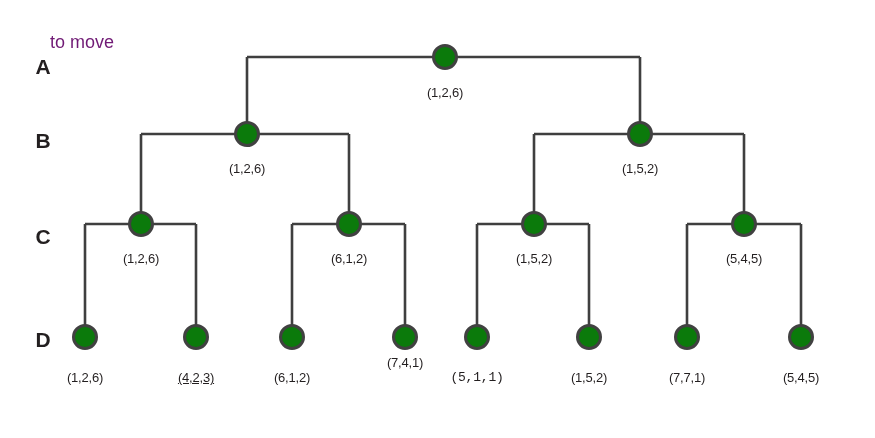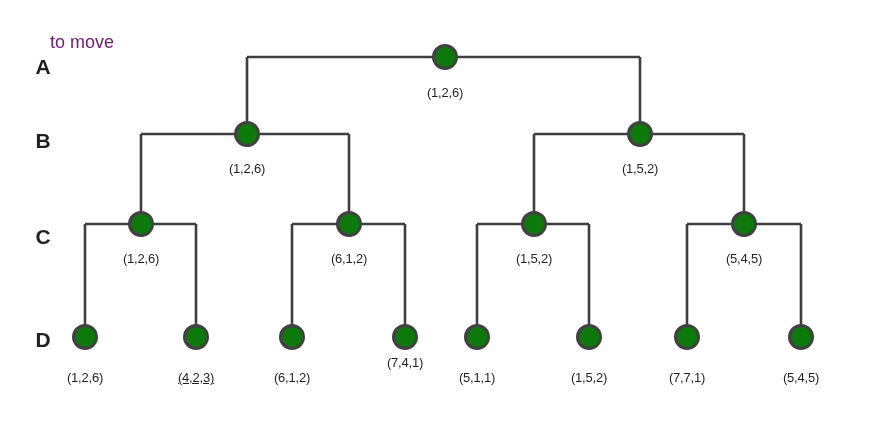--- a/index.html
+++ b/index.html
@@ -114,21 +114,21 @@
       <div class="node-label" style="left: 247px; top: 161px;">(1,2,6)</div>
       <div class="node-label" style="left: 640px; top: 161px;">(1,5,2)</div>
       <div class="node-label" style="left: 141px; top: 251px;">(1,2,6)</div>
       <div class="node-label" style="left: 349px; top: 251px;">(6,1,2)</div>
       <div class="node-label" style="left: 534px; top: 251px;">(1,5,2)</div>
       <div class="node-label" style="left: 744px; top: 251px;">(5,4,5)</div>
       <div class="node-label" style="left: 85px; top: 370px;">(1,2,6)</div>
       <div class="node-label" style="left: 196px; top: 370px; text-decoration: underline;">(4,2,3)</div>
       <div class="node-label" style="left: 292px; top: 370px;">(6,1,2)</div>
       <div class="node-label" style="left: 405px; top: 355px; text-align: center;">(7,4,1)</div>
-      <div class="node-label" style="left: 477px; top: 370px;">(5,1,1)</div>
+      <div class="node-label" style="left: 477px; top: 370px; font-family: Liberation Mono, monospace;">(5,1,1)</div>
       <div class="node-label" style="left: 589px; top: 370px;">(1,5,2)</div>
       <div class="node-label" style="left: 687px; top: 370px; text-align: center;">(7,7,1)</div>
       <div class="node-label" style="left: 801px; top: 370px;">(5,4,5)</div>
     </div>
   <div id="rows-container">
       <div class="row-label" style="left: 43px; top: 67px;">A</div>
       <div class="row-label" style="left: 43px; top: 141px;">B</div>
       <div class="row-label" style="left: 43px; top: 237px;">C</div>
       <div class="row-label" style="left: 43px; top: 340px;">D</div>
     </div>

